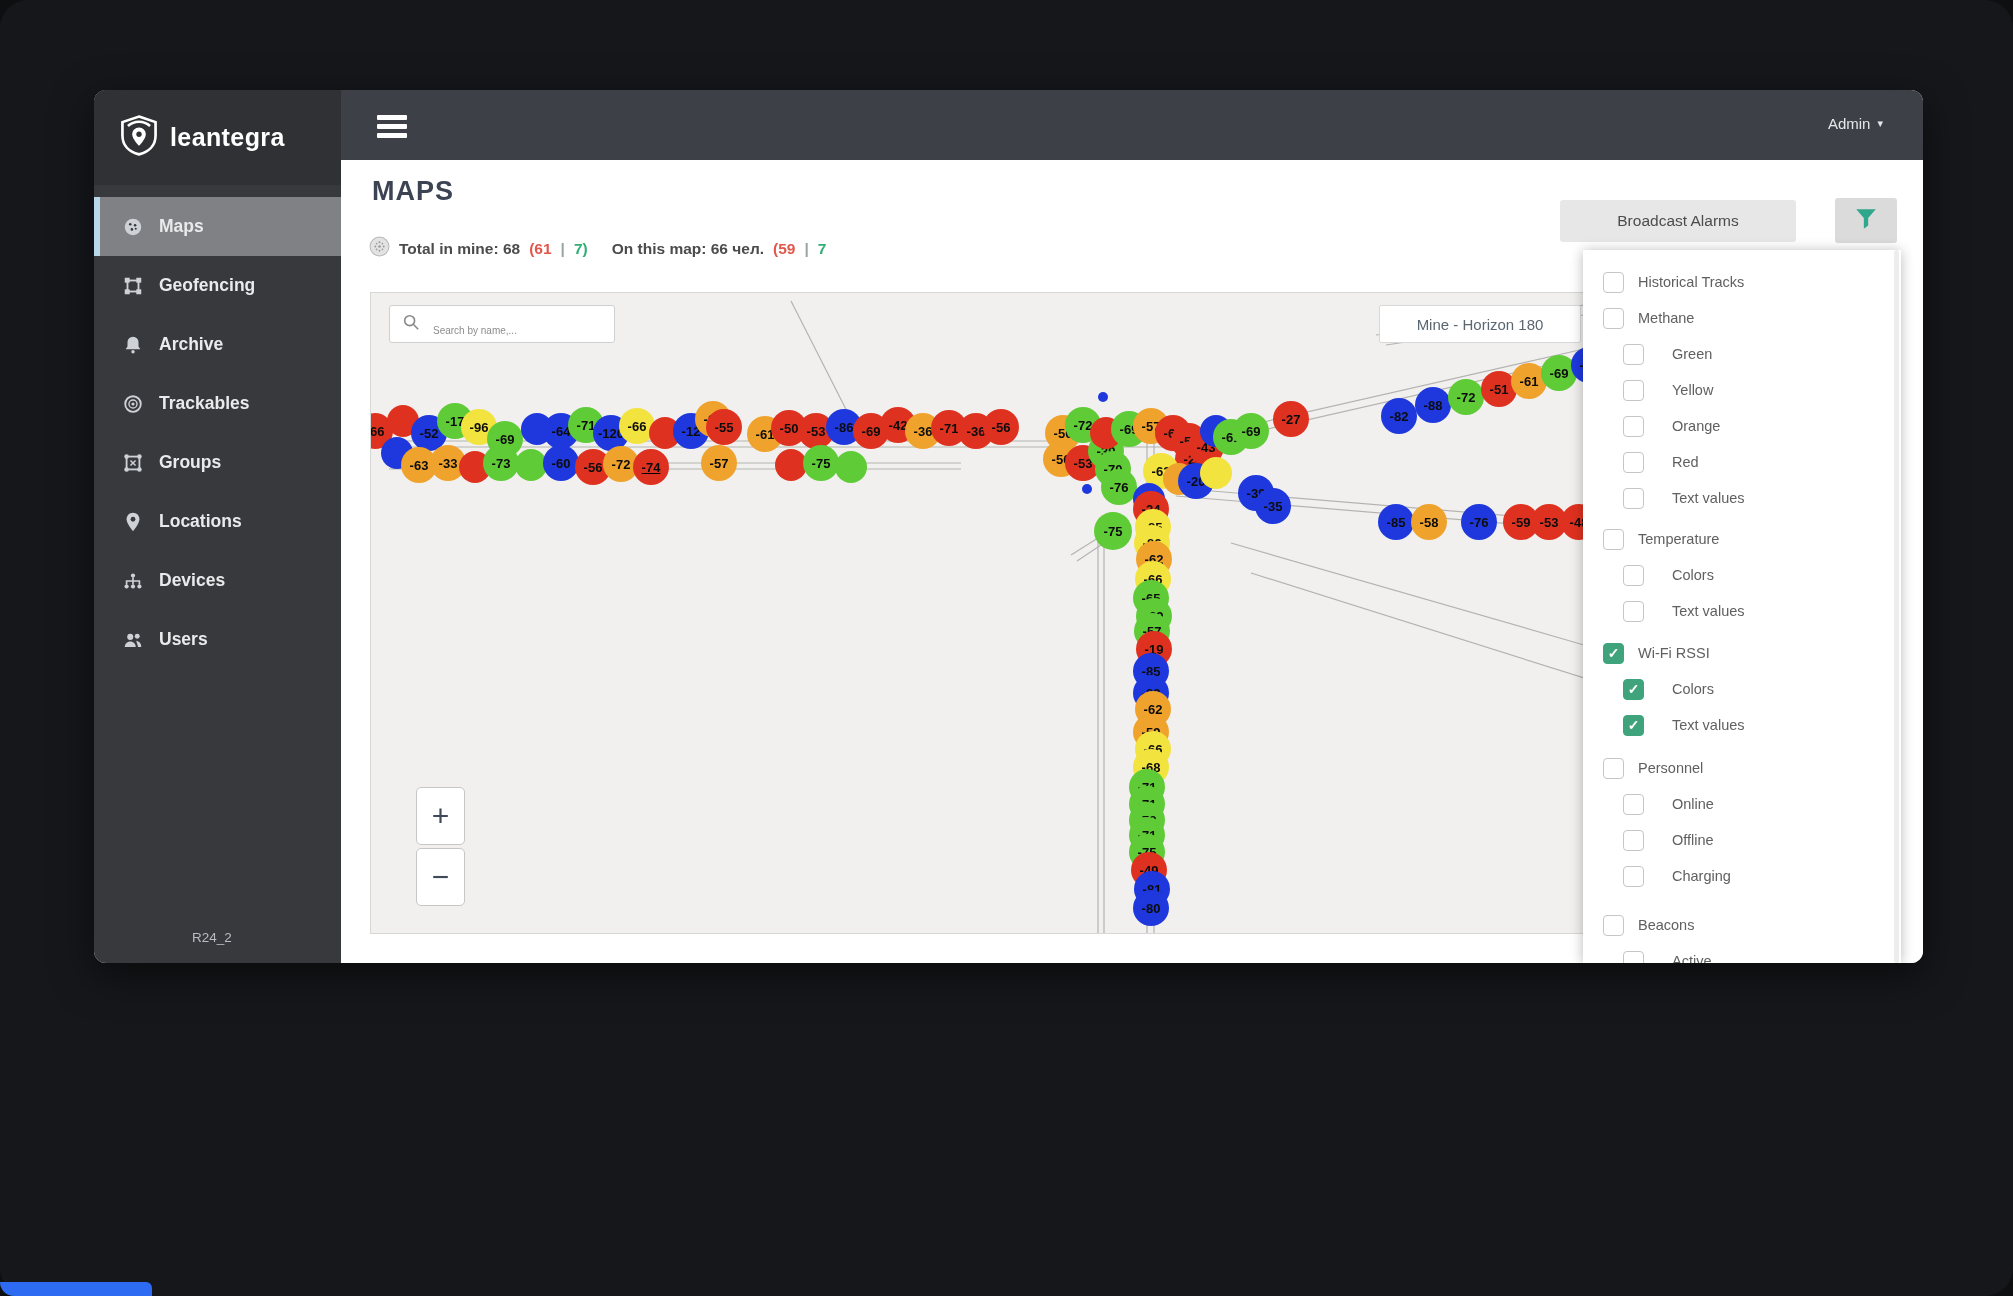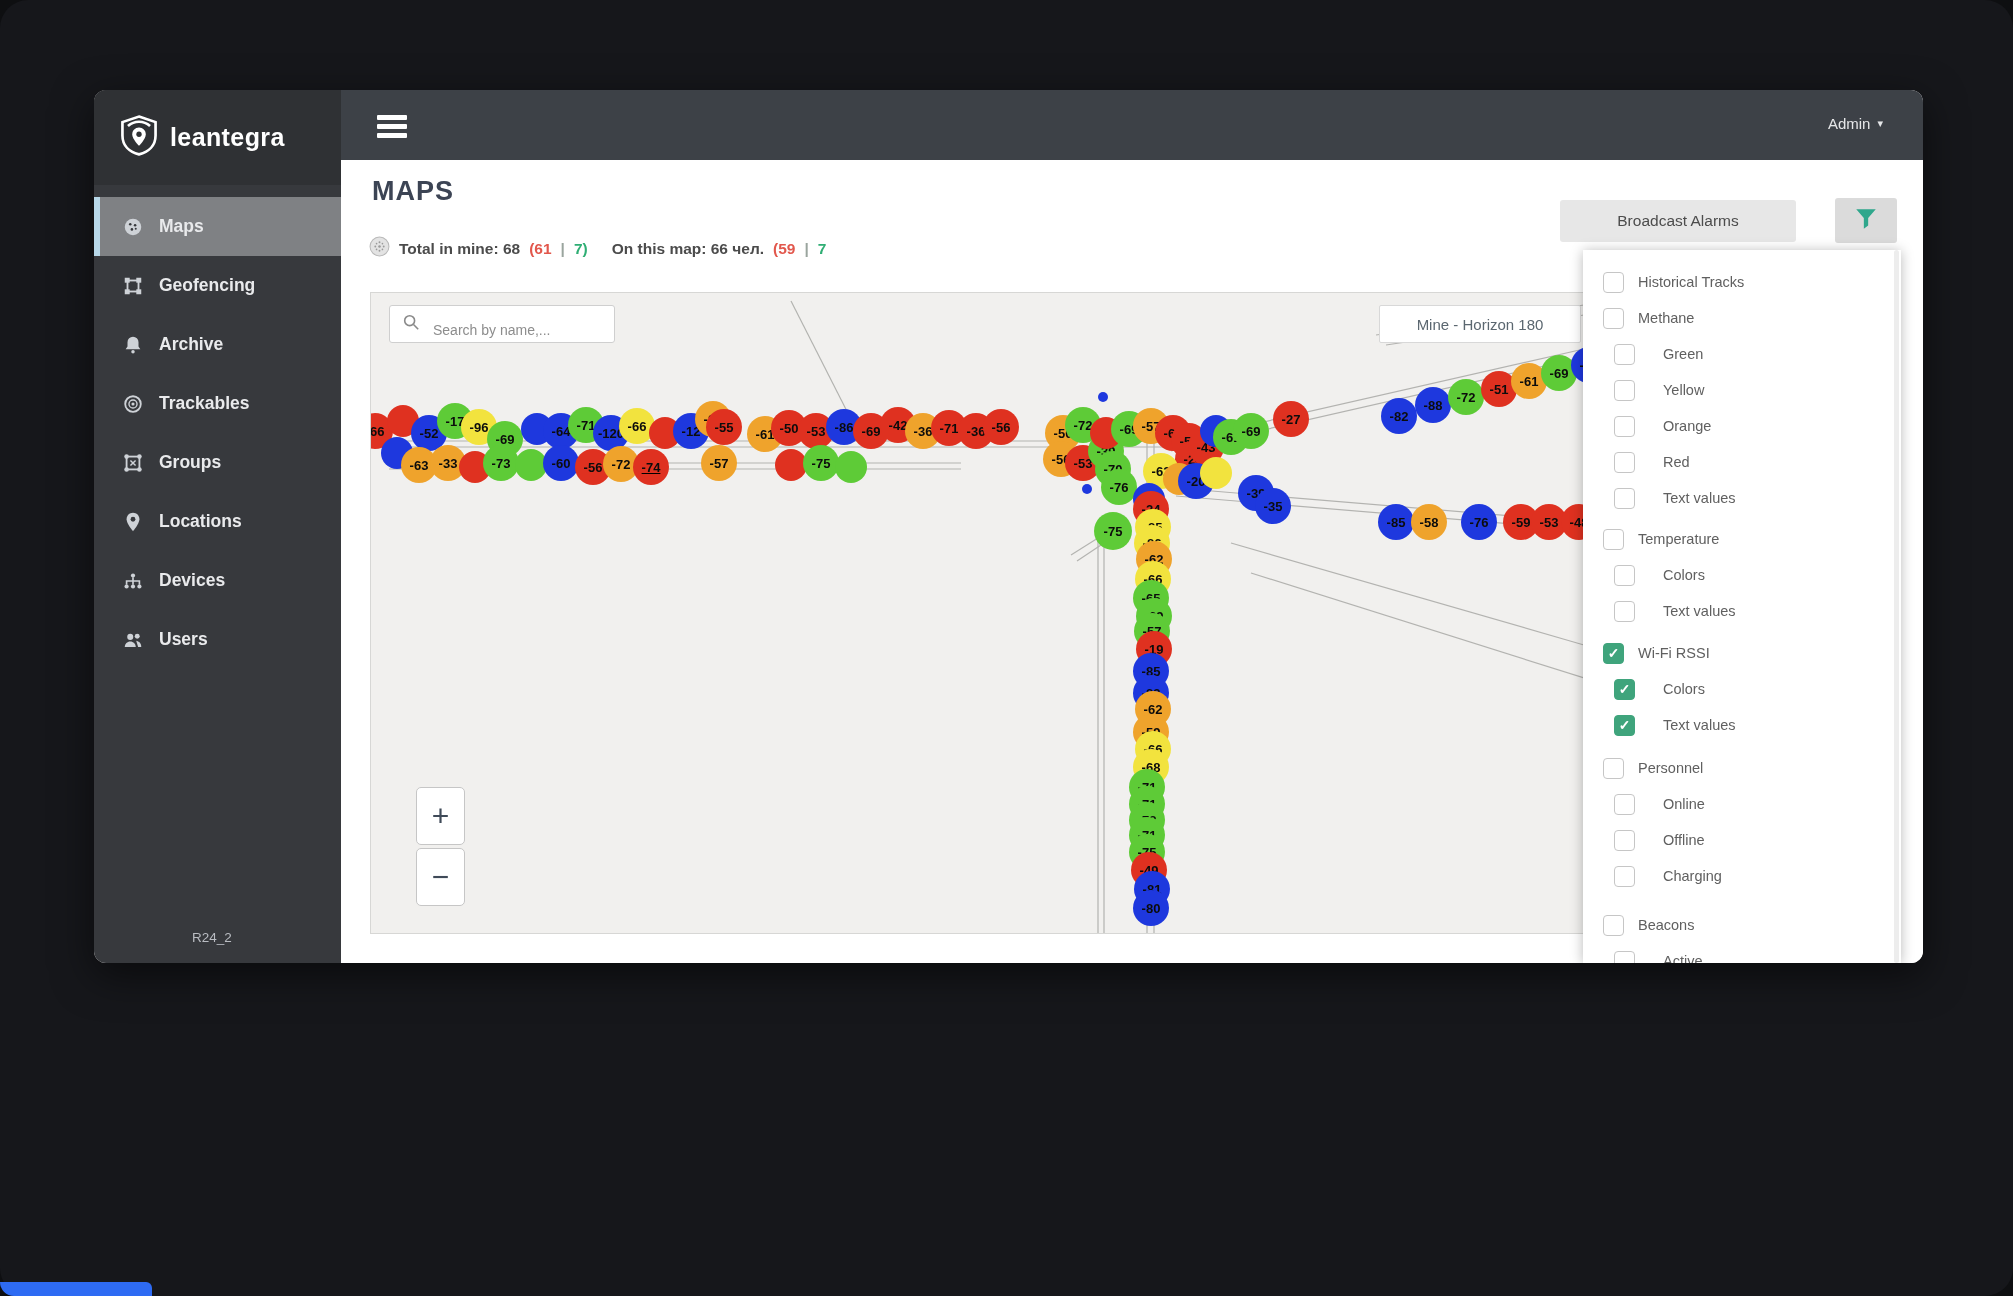--- a/index.html
+++ b/index.html
@@ -42,21 +42,21 @@
   
   .map{position:absolute;left:29px;top:132px;width:1213px;height:640px;background:#f1f0ee;
     border:1px solid #d7d7d5;overflow:hidden;}
   .tunnels{position:absolute;left:0;top:0;z-index:1;}
   #markers{position:absolute;inset:0;z-index:2;}
   .marker{position:absolute;border-radius:50%;display:flex;align-items:center;justify-content:center;}
   .marker-label{font-size:13px;font-weight:700;color:#0c0c0c;white-space:nowrap;}
   .search{position:absolute;left:18px;top:12px;width:226px;height:38px;background:#fff;
     border:1px solid #cfcfcf;border-radius:3px;display:flex;align-items:center;
     padding:0 12px;gap:11px;z-index:4;box-sizing:border-box;}
-  .search input{border:none;outline:none;font-size:14px;color:#666;width:100%;background:transparent;
+  .search input{border:none;outline:none;font-size:10px;color:#666;width:100%;background:transparent;
     font-family:"Liberation Sans",sans-serif;margin-top:12px;}
   .search input::placeholder{color:#8d8d8d;}
   .map-select{position:absolute;left:1008px;top:12px;width:202px;height:38px;background:#fff;
     border:1px solid #d8d8d8;border-radius:2px;display:flex;align-items:center;justify-content:center;
     font-size:15px;color:#5b6770;z-index:4;cursor:pointer;box-sizing:border-box;}
   .zoomctl{position:absolute;left:45px;top:494px;display:flex;flex-direction:column;gap:3px;z-index:4;}
   .zoombtn{width:47px;height:56px;background:#fff;border:1px solid #c6c6c6;border-radius:5px;
     font-size:30px;color:#3f4a58;display:flex;align-items:center;justify-content:center;cursor:pointer;}
 
   
@@ -65,21 +65,21 @@
     font-family:"Liberation Sans",sans-serif;}
   .filterbtn{position:absolute;left:1494px;top:38px;width:62px;height:45px;background:#dbdbdb;
     border:none;border-radius:3px;display:flex;align-items:center;justify-content:center;
     z-index:10;cursor:pointer;}
 
   
   .filter-panel{position:absolute;left:1242px;top:90px;width:318px;height:713px;background:#fff;
     box-shadow:0 1px 12px rgba(0,0,0,.28);z-index:12;overflow:hidden;}
   #filters{padding-top:14px;}
   .filter-row{display:flex;align-items:center;height:36px;padding-left:20px;gap:14px;cursor:pointer;}
-  .filter-row.lvl1{padding-left:31px;gap:28px;}
+  .filter-row.lvl1{padding-left:40px;gap:28px;}
   .checkbox{width:21px;height:21px;border:1.5px solid #c6c6c6;border-radius:4px;background:#fff;
     display:flex;align-items:center;justify-content:center;flex:none;color:transparent;
     font-size:14px;font-weight:700;box-sizing:border-box;}
   .checkbox.checked{background:#3fa47c;border-color:#3fa47c;color:#fff;}
   .filter-label{font-size:14.5px;color:#606060;}
   .panel-scroll{position:absolute;right:2px;top:0;width:5px;height:100%;background:#ededed;border-radius:3px;}
 
   
   .caption{position:absolute;left:0;right:0;top:1146px;text-align:center;
     font-family:"DejaVu Sans Mono",monospace;font-size:48px;color:#f2f3f5;}

